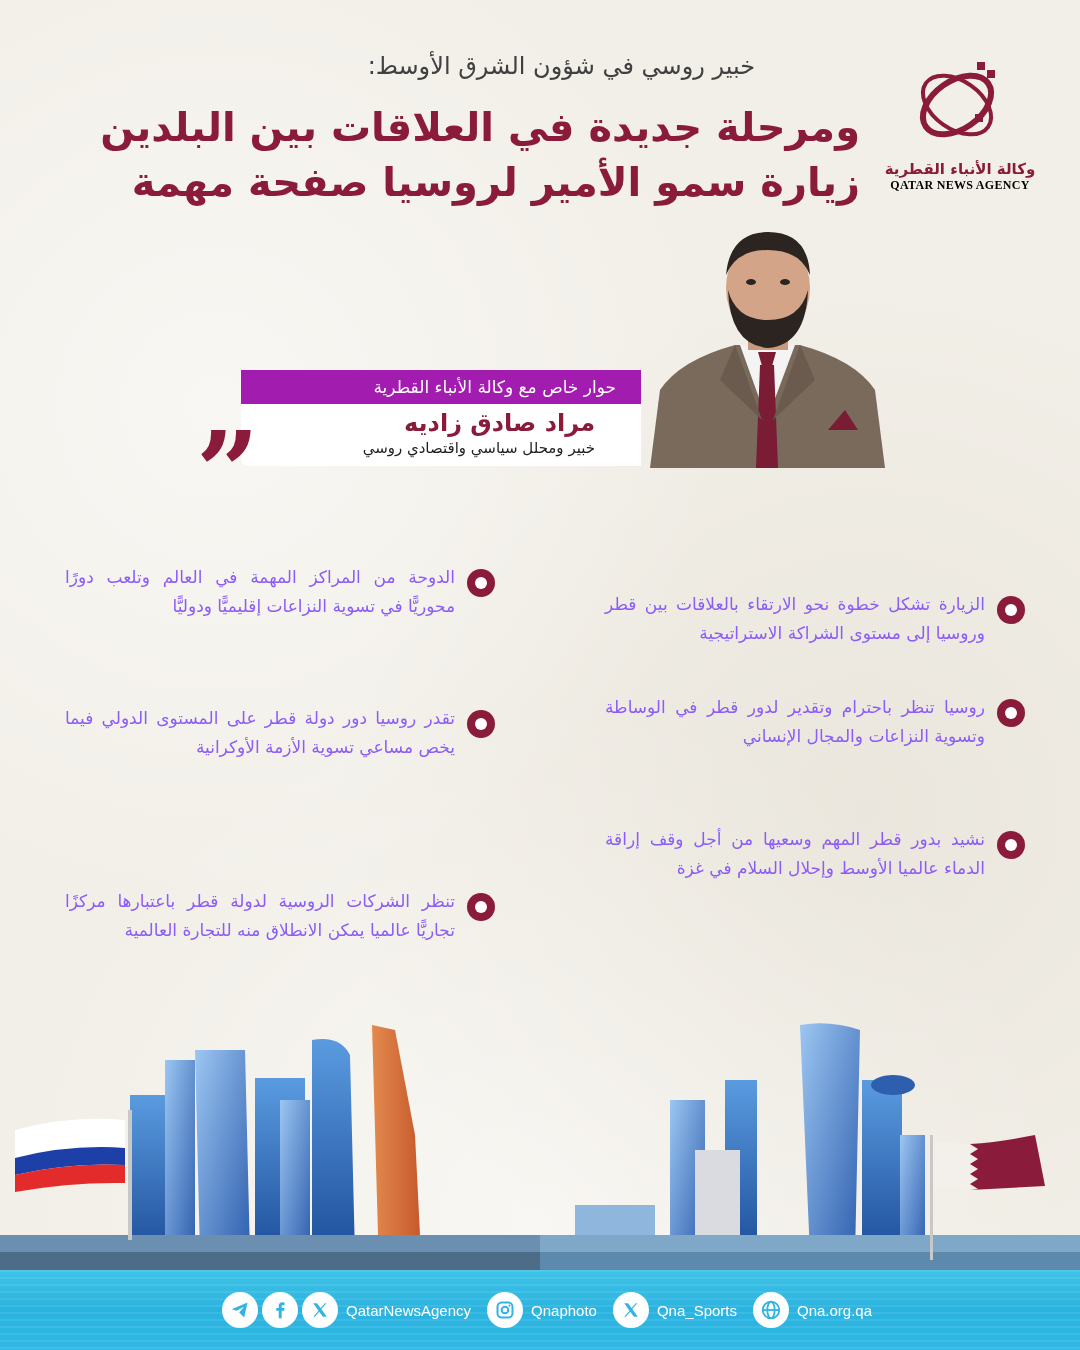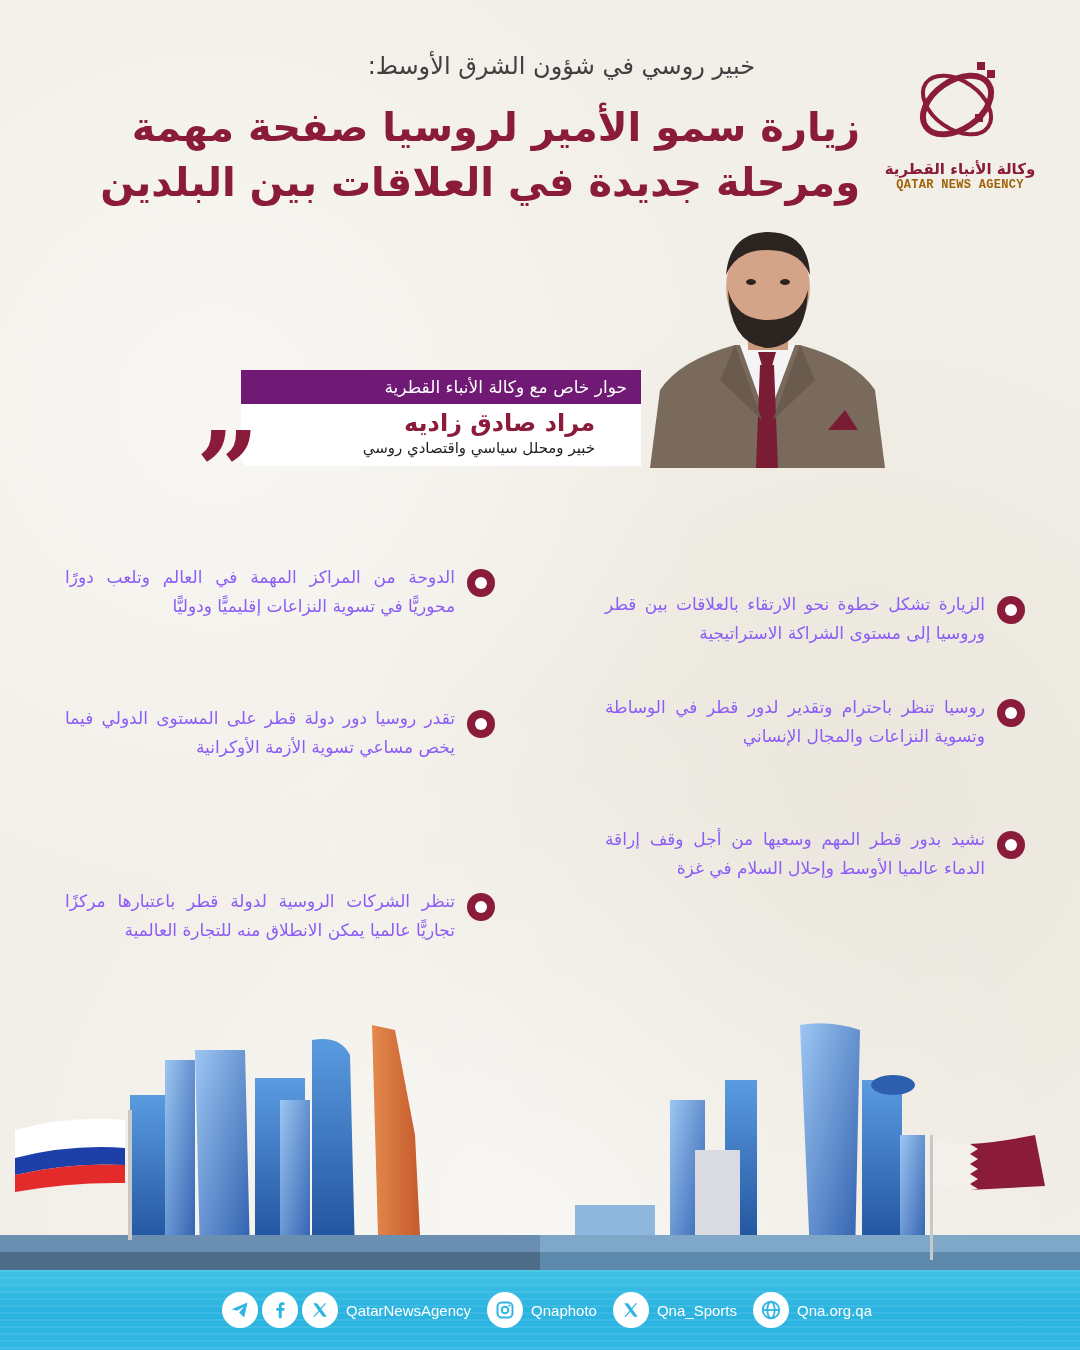--- a/index.html
+++ b/index.html
@@ -12,32 +12,32 @@
         radial-gradient(circle at 80% 60%, rgba(220,214,200,0.35) 0, transparent 45%),
         radial-gradient(circle at 50% 90%, rgba(255,255,255,0.5) 0, transparent 40%);
       font-family: "DejaVu Sans", sans-serif;
       color: #1e1e1e;
     }
 
     
     .logo { position: absolute; left: 880px; top: 50px; width: 160px; text-align: center; }
     .logo svg { display: block; margin: 0 auto; }
     .logo-ar { font-size: 15px; font-weight: bold; color: #8a1b3a; direction: rtl; margin-top: 10px; }
-    .logo-en { font-family: Liberation Mono, monospace; font-size: 12px; font-weight: bold; color: #a16207; letter-spacing: 0.3px; }
+    .logo-en { font-family: Liberation Serif, serif; font-size: 12px; font-weight: bold; color: #000000; letter-spacing: 0.3px; }
 
     
     .kicker { position: absolute; right: 325px; top: 52px; font-size: 24px; color: #404040; direction: rtl; white-space: nowrap; }
     .headline { position: absolute; right: 220px; top: 100px; text-align: right; direction: rtl; color: #8a1b3a; font-weight: bold; font-size: 40px; line-height: 55px; white-space: nowrap; }
 
     
     .portrait { position: absolute; left: 640px; top: 220px; width: 255px; height: 248px; overflow: hidden; }
     .portrait svg { width: 100%; height: 100%; display: block; }
 
     
-    .card-band { position: absolute; left: 241px; top: 370px; width: 400px; height: 34px; background: #701a75; color: #fff; direction: rtl; font-size: 17px; line-height: 34px; padding-right: 14px; }
+    .card-band { position: absolute; left: 241px; top: 370px; width: 400px; height: 34px; background: #a21caf; color: #fff; direction: rtl; font-size: 17px; line-height: 34px; padding-right: 25px; }
     .card-body { position: absolute; left: 241px; top: 404px; width: 400px; height: 62px; background: #ffffff; direction: rtl; padding-right: 46px; border-radius: 0 0 0 8px; }
     .card-name { font-size: 24px; font-weight: bold; color: #8a1b3a; line-height: 30px; padding-top: 4px; }
     .card-role { font-size: 15px; color: #1e1e1e; line-height: 20px; }
     .quote-mark { position: absolute; left: 196px; top: 418px; font-family: "DejaVu Serif", serif; font-size: 110px; color: #8a1b3a; font-weight: bold; line-height: 110px; }
 
     
     .bullet { position: absolute; direction: rtl; display: flex; align-items: flex-start; }
     .bullet-dot { flex: 0 0 auto; width: 28px; height: 28px; border-radius: 50%; background: #8a1b3a; position: relative; margin-top: 6px; margin-left: 12px; }
     .bullet-dot::after { content: ""; position: absolute; left: 8px; top: 8px; width: 12px; height: 12px; background: #fff; border-radius: 50%; }
     .bullet-text { font-size: 17px; line-height: 29px; color: #8b5cf6; text-align: justify; text-align-last: right; }
@@ -65,22 +65,22 @@
     <rect x="72" y="12" width="8" height="8" fill="#8a1b3a"></rect>
     <rect x="82" y="20" width="8" height="8" fill="#8a1b3a"></rect>
     <rect x="70" y="64" width="8" height="8" fill="#8a1b3a"></rect>
   </svg>
   <div class="logo-ar">وكالة الأنباء القطرية</div>
   <div class="logo-en">QATAR NEWS AGENCY</div>
 </div>
 
 <div class="kicker">خبير روسي في شؤون الشرق الأوسط:</div>
 <div class="headline">
+  <div>ومرحلة جديدة في العلاقات بين البلدين</div>
   <div>زيارة سمو الأمير لروسيا صفحة مهمة</div>
-  <div>ومرحلة جديدة في العلاقات بين البلدين</div>
 </div>
 
 <div class="portrait">
   <svg viewBox="0 0 255 248">
 
     <path d="M10 248 L20 170 Q40 140 95 125 L160 125 Q215 140 235 170 L245 248 Z" fill="#7a6a5c"></path>
 
     <path d="M100 125 L127 200 L155 125 Z" fill="#f4f4f4"></path>
 
     <path d="M120 145 L134 145 L138 248 L116 248 Z" fill="#7a1c34"></path>

